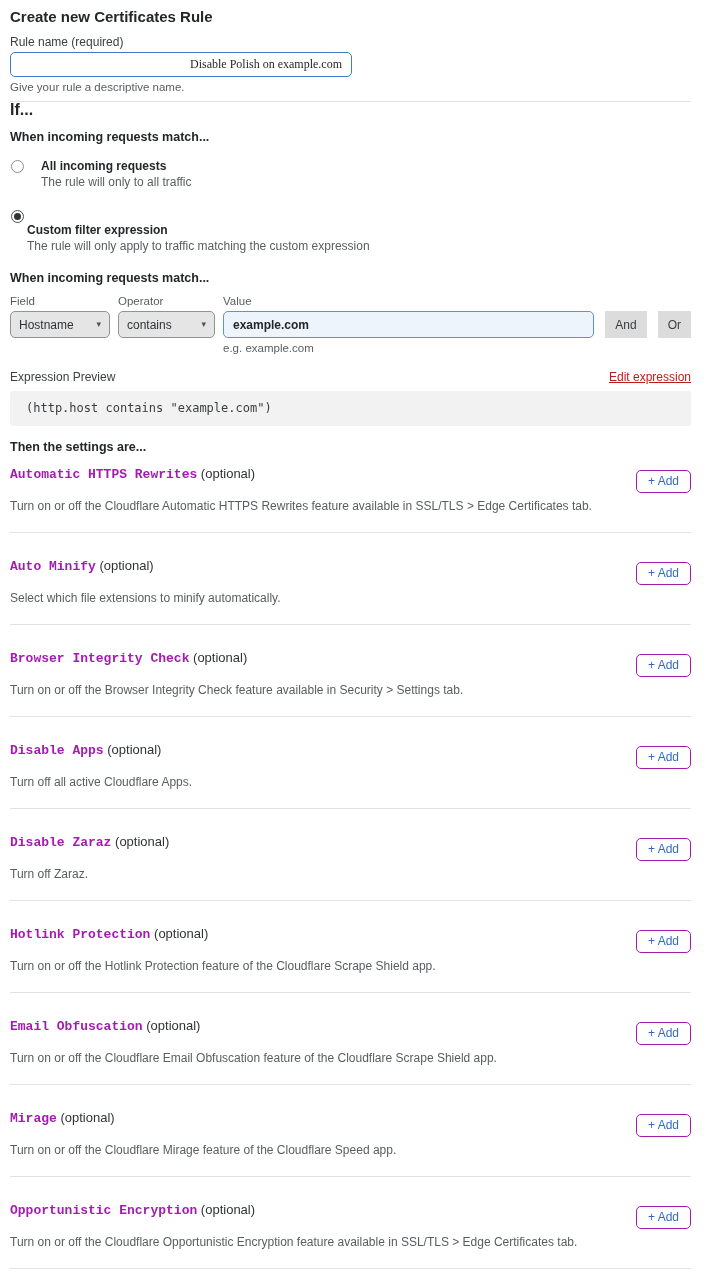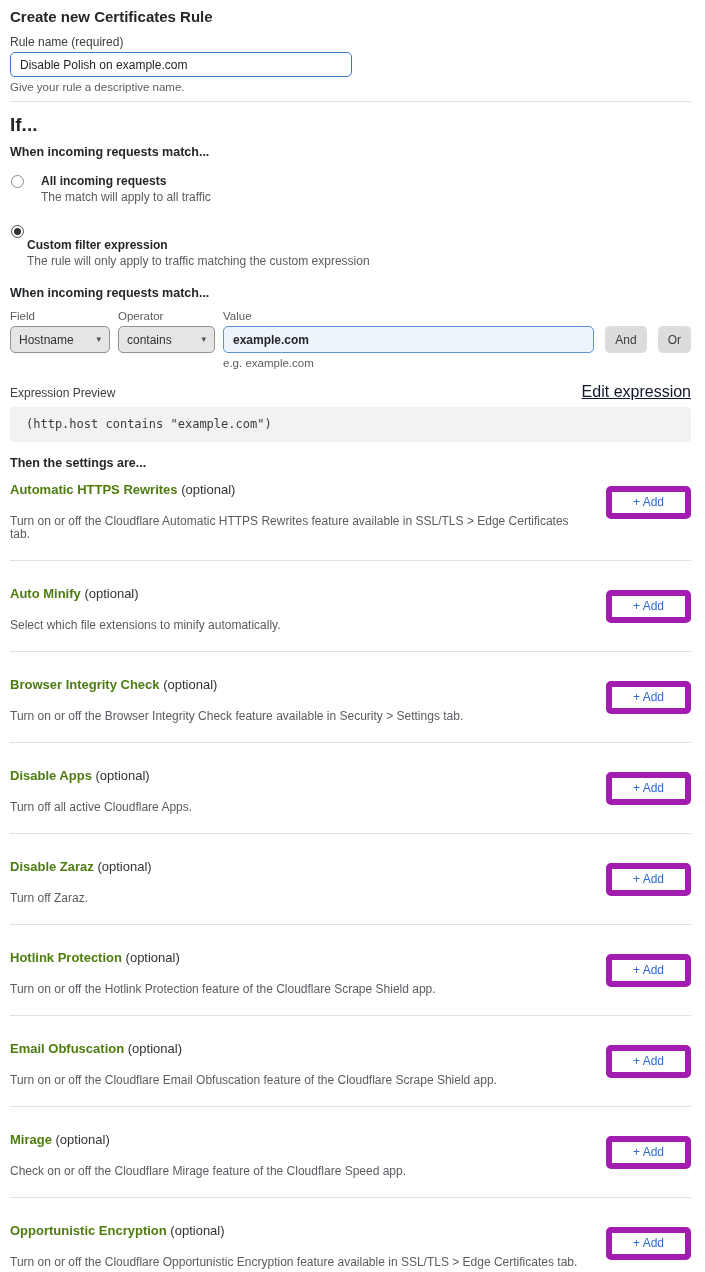--- a/index.html
+++ b/index.html
@@ -11,28 +11,28 @@
     -webkit-font-smoothing: antialiased;
   }
   .container { padding: 8px 14px 9px 10px; }
 
   h1.page-title { font-size: 15px; font-weight: 700; color: #24272a; line-height: 18px; }
 
   .field-label { margin-top: 10px; font-size: 12px; color: #3c4044; line-height: 13px; }
   .rule-input {
     display: block; margin-top: 3px; width: 342px; height: 25px;
     border: 1px solid #3b7bc8; border-radius: 5px; padding: 0 9px;
-    font-family: Liberation Sans, sans-serif; font-size: 12px; color: #24272a;
-    outline: none; background: #fff;
+    font-family: Liberation Serif, serif; font-size: 12px; color: #24272a;
+    outline: none; background: #fff; text-align: right;
   }
   .help-text { margin-top: 4px; font-size: 11.5px; color: #595d61; line-height: 12px; }
 
   hr.divider { border: none; border-top: 1px solid #e2e2e2; margin-top: 8px; }
 
-  .if-heading { margin-top: 15px; font-size: 19px; font-weight: 700; color: #24272a; line-height: 16px; }
+  .if-heading { font-size: 16px; font-weight: 700; color: #24272a; line-height: 16px; }
   .sub-heading { margin-top: 12px; font-size: 12.5px; font-weight: 700; color: #24272a; line-height: 14px; }
 
   .radio-option { display: flex; margin-top: 15px; cursor: pointer; }
   .radio-option + .radio-option { margin-top: 20px; flex-direction: column; }
   .radio {
     width: 13px; height: 13px; border: 1px solid #8a8e92; border-radius: 50%;
     margin: 1px 0 0 1px; flex: none; position: relative; background: #fff;
   }
   .radio.selected { border-color: #4b4f52; }
   .radio.selected::after {
@@ -55,47 +55,47 @@
     display: flex; align-items: center; justify-content: space-between;
     padding: 0 8px; font-size: 12px; color: #303336; cursor: pointer;
   }
   .caret { font-size: 9px; color: #4f5356; line-height: 1; }
   .value-input {
     flex: 1; height: 27px; border: 1px solid #5b93d8; border-radius: 5px;
     background: #edf4fc; padding: 0 9px; font-family: "Liberation Sans", sans-serif;
     font-size: 12px; font-weight: 700; color: #24272a; outline: none;
   }
   .gray-btn {
-    margin-left: 11px; height: 27px; border: none; border-radius: 5px;
+    margin-left: 11px; height: 27px; border: none; border-radius: 0;
     background: #dcdcdc; color: #3a3d40; font-family: "Liberation Sans", sans-serif;
     font-size: 12px; padding: 0 10px; cursor: pointer;
   }
   .value-hint { margin-top: 4px; margin-left: 213px; font-size: 11.5px; color: #595d61; line-height: 12px; }
 
   .preview-row { display: flex; justify-content: space-between; align-items: baseline; margin-top: 16px; }
   .preview-label { font-size: 12px; color: #3c4044; line-height: 14px; }
-  .edit-link { font-size: 16px; color: #0f172a; text-decoration: underline; cursor: pointer; line-height: 14px; }
+  .edit-link { font-size: 12px; color: #b91c1c; text-decoration: underline; cursor: pointer; line-height: 14px; }
   .code-block {
     margin-top: 7px; background: #f2f2f2; border-radius: 3px; padding: 11px 16px;
     font-family: "DejaVu Sans Mono", monospace; font-size: 12px; color: #3a3d40; line-height: 13px;
   }
   .then-heading { margin-top: 14px; font-size: 12.5px; font-weight: 700; color: #24272a; line-height: 14px; }
 
   .setting-block { padding-top: 25px; }
   .setting-block.first { padding-top: 12px; }
   .setting-row { display: flex; justify-content: space-between; align-items: flex-start; }
   .setting-title { font-size: 13px; line-height: 15px; color: #303336; }
-  .setting-title strong { font-weight: 700; color: #4d7c0f; }
+  .setting-title strong { font-weight: 700; color: #a21caf; font-family: Liberation Mono, monospace; }
   .setting-desc { margin-top: 18px; font-size: 12px; color: #595d61; line-height: 13px; }
   .setting-block hr.divider { margin-top: 19px; }
   .add-btn {
     flex: none; margin-top: 4px; margin-left: 16px;
-    border: 6px solid #a21caf; border-radius: 5px; background: #fff;
+    border: 1px solid #a21caf; border-radius: 5px; background: #fff;
     color: #2f6bcc; font-family: "Liberation Sans", sans-serif; font-size: 12px;
-    padding: 4px 21px; line-height: 13px; cursor: pointer;
+    padding: 4px 11px; line-height: 13px; cursor: pointer;
   }
 
   .polish-block { padding-top: 25px; }
   .polish-head { display: flex; justify-content: space-between; align-items: flex-start; }
   .close-x { font-size: 13px; color: #5f6366; cursor: pointer; line-height: 15px; padding: 0 2px; }
   .polish-select-label { margin-top: 13px; font-size: 11.5px; color: #595d61; line-height: 12px; }
   .polish-select { margin-top: 9px; width: 201px; height: 26px; }
 </style>
 </head>
 <body>
@@ -110,21 +110,21 @@
 
   <hr class="divider">
 
   <div class="if-heading">If...</div>
   <div class="sub-heading">When incoming requests match...</div>
 
   <div class="radio-option">
     <span class="radio"></span>
     <span class="radio-texts">
       <div class="radio-label">All incoming requests</div>
-      <div class="radio-desc">The match will apply to all traffic</div>
+      <div class="radio-desc">The rule will only to all traffic</div>
     </span>
   </div>
 
   <div class="radio-option">
     <span class="radio selected"></span>
     <span class="radio-texts">
       <div class="radio-label">Custom filter expression</div>
       <div class="radio-desc">The rule will only apply to traffic matching the custom expression</div>
     </span>
   </div>
@@ -259,21 +259,21 @@
     <hr class="divider">
   </div>
 
   <div class="setting-block">
     <div class="setting-row">
       <div>
         <div class="setting-title">
           <strong>Mirage</strong>
           <span>(optional)</span>
         </div>
-        <div class="setting-desc">Check on or off the Cloudflare Mirage feature of the Cloudflare Speed app.</div>
+        <div class="setting-desc">Turn on or off the Cloudflare Mirage feature of the Cloudflare Speed app.</div>
       </div>
       <button class="add-btn">+ Add</button>
     </div>
     <hr class="divider">
   </div>
 
   <div class="setting-block">
     <div class="setting-row">
       <div>
         <div class="setting-title">

